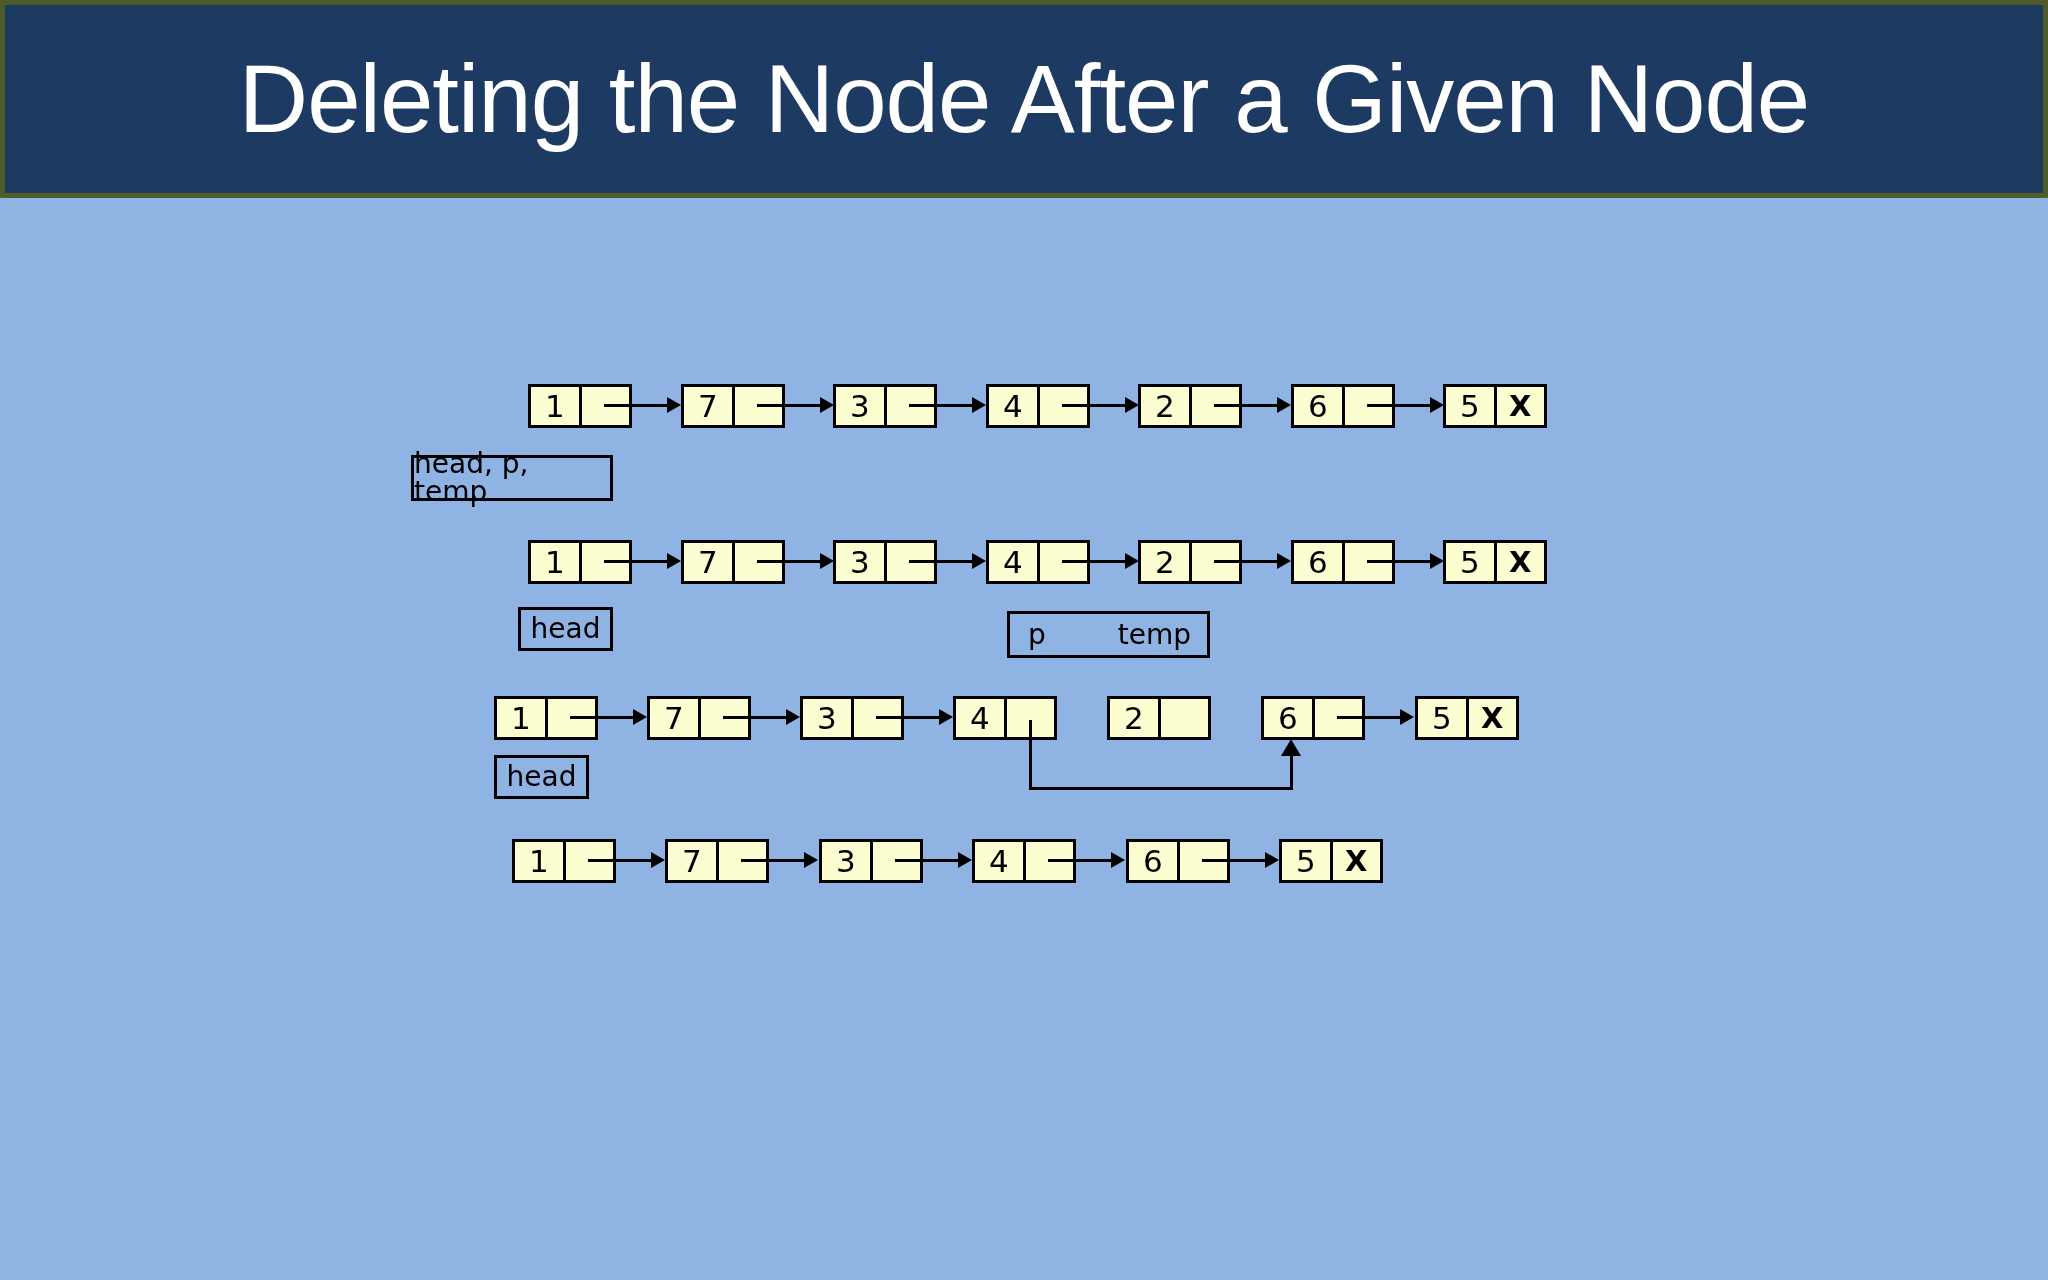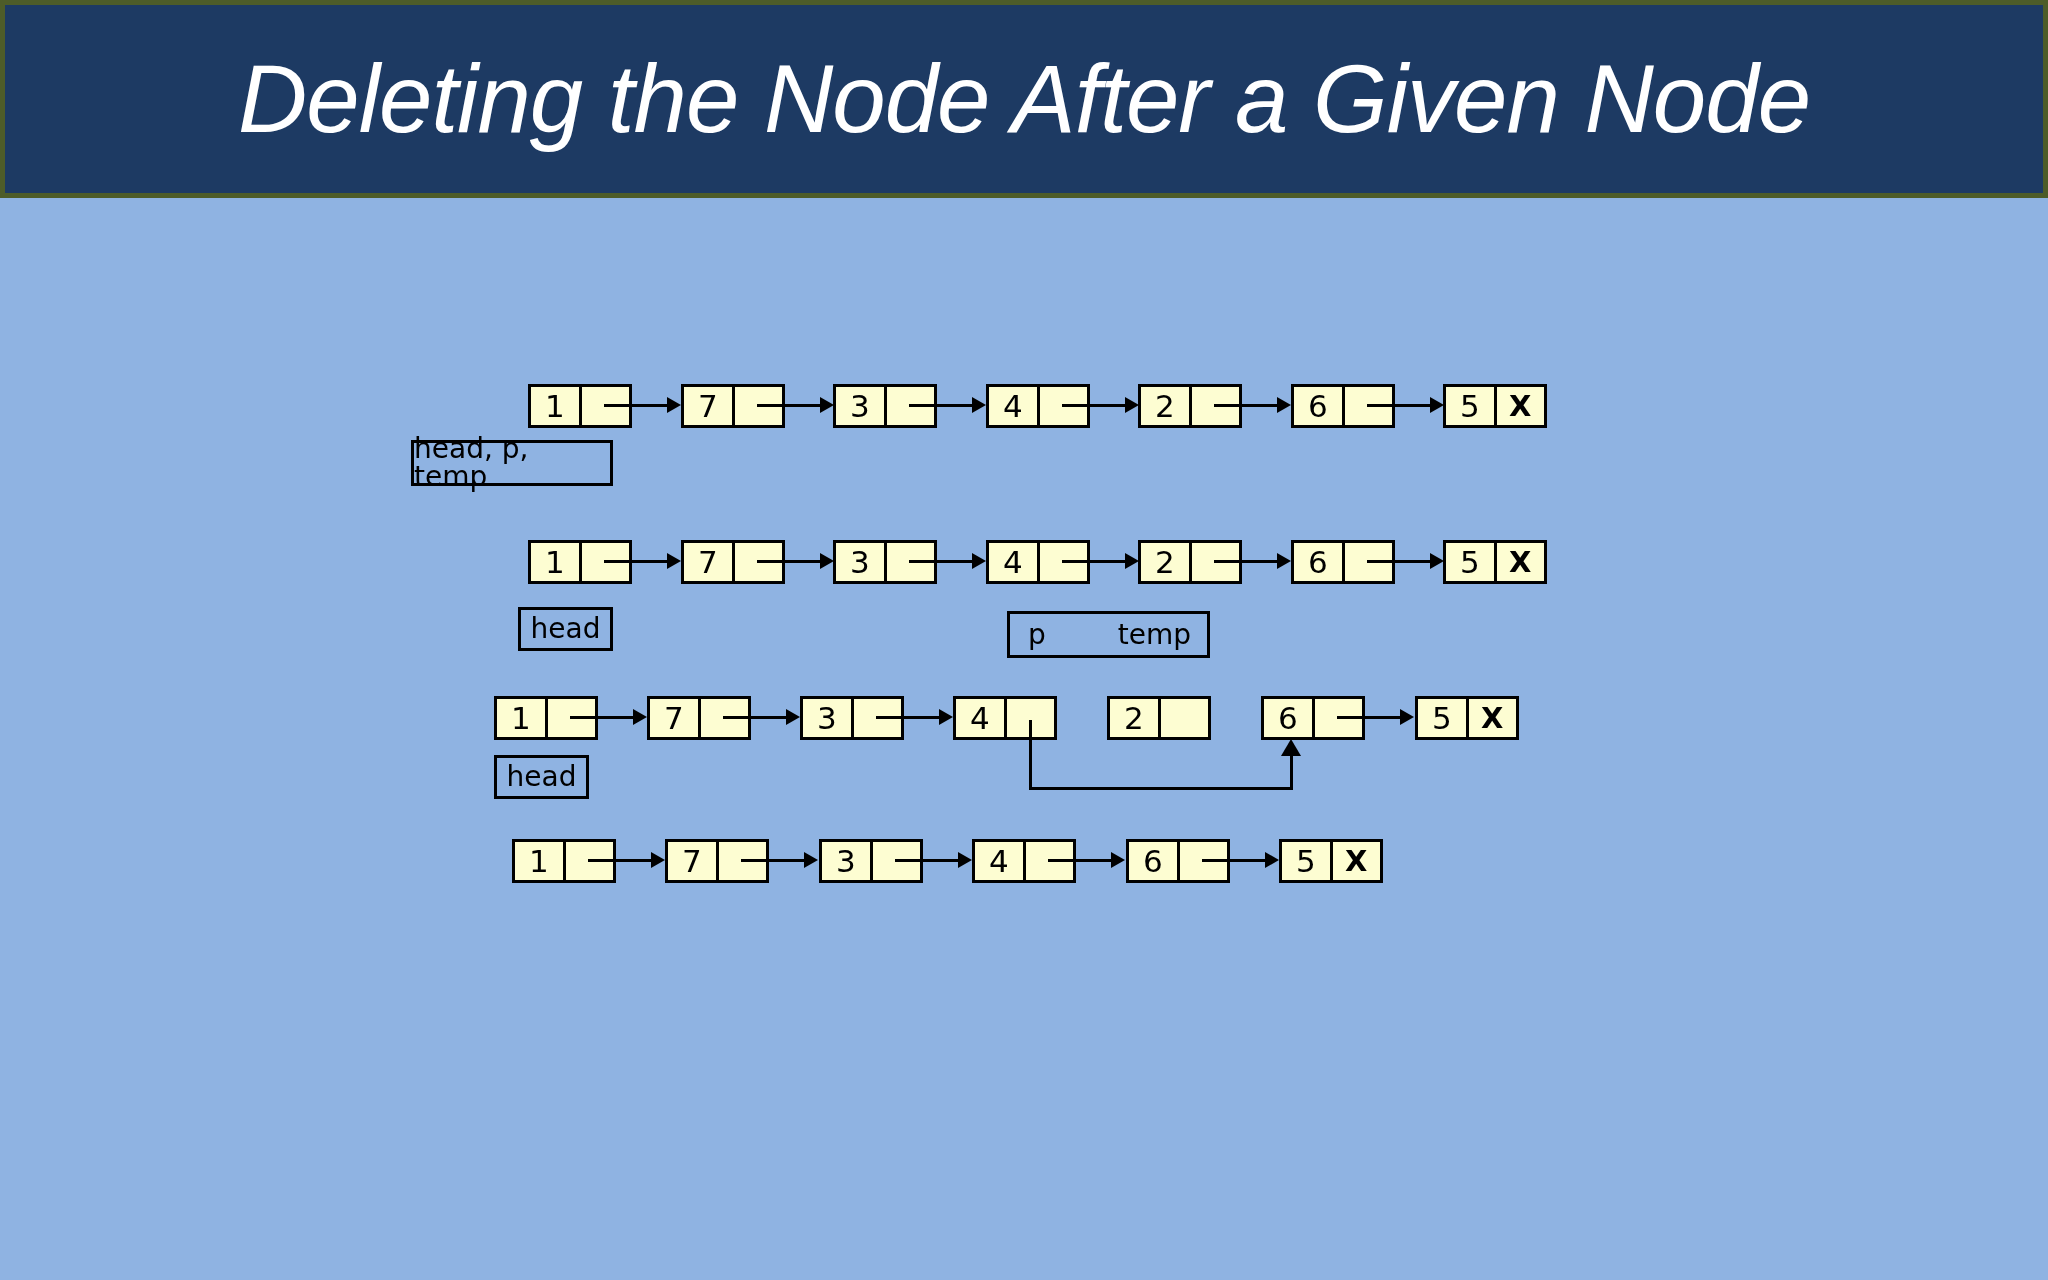--- a/index.html
+++ b/index.html
@@ -9,21 +9,21 @@
     font-family:"DejaVu Sans", sans-serif; color:#000;
   }
   .titlebar {
     position:absolute; left:0; top:0; width:2048px; height:198px;
     background:#1D3A63; border:5px solid #4D5C29; box-sizing:border-box;
     display:flex; align-items:center; justify-content:center;
   }
   .titletext {
     font-family:"Liberation Sans", sans-serif;
     font-size:96px; letter-spacing:-1px; color:#FFFFFF;
-    white-space:nowrap; line-height:1;font-style:italic;
+    white-space:nowrap; line-height:1;
   }
   .node {
     position:absolute; width:104px; height:44px;
     background:#FDFDD2; border:3px solid #000; box-sizing:border-box;
     display:flex;
   }
   .cell {
     flex:1 1 50%; display:flex; align-items:center; justify-content:center;
     font-size:31px; line-height:1;
   }
@@ -88,21 +88,21 @@
     <div class="arrow" style="left:1214px;top:404px;width:64px"></div>
     <div class="node" style="left:1291px;top:384px">
       <div class="cell data">6</div>
       <div class="cell ptr"></div>
     </div>
     <div class="arrow" style="left:1367px;top:404px;width:64px"></div>
     <div class="node" style="left:1443px;top:384px">
       <div class="cell data">5</div>
       <div class="cell ptr">X</div>
     </div>
-    <div class="labelbox" style="left:411px;top:440px;width:202px;height:46px">
+    <div class="labelbox" style="left:411px;top:455px;width:202px;height:46px">
       <span>head, p, temp</span>
     </div>
   </div>
 
   <div>
     <div class="node" style="left:528px;top:540px">
       <div class="cell data">1</div>
       <div class="cell ptr"></div>
     </div>
     <div class="arrow" style="left:604px;top:560px;width:64px"></div>

